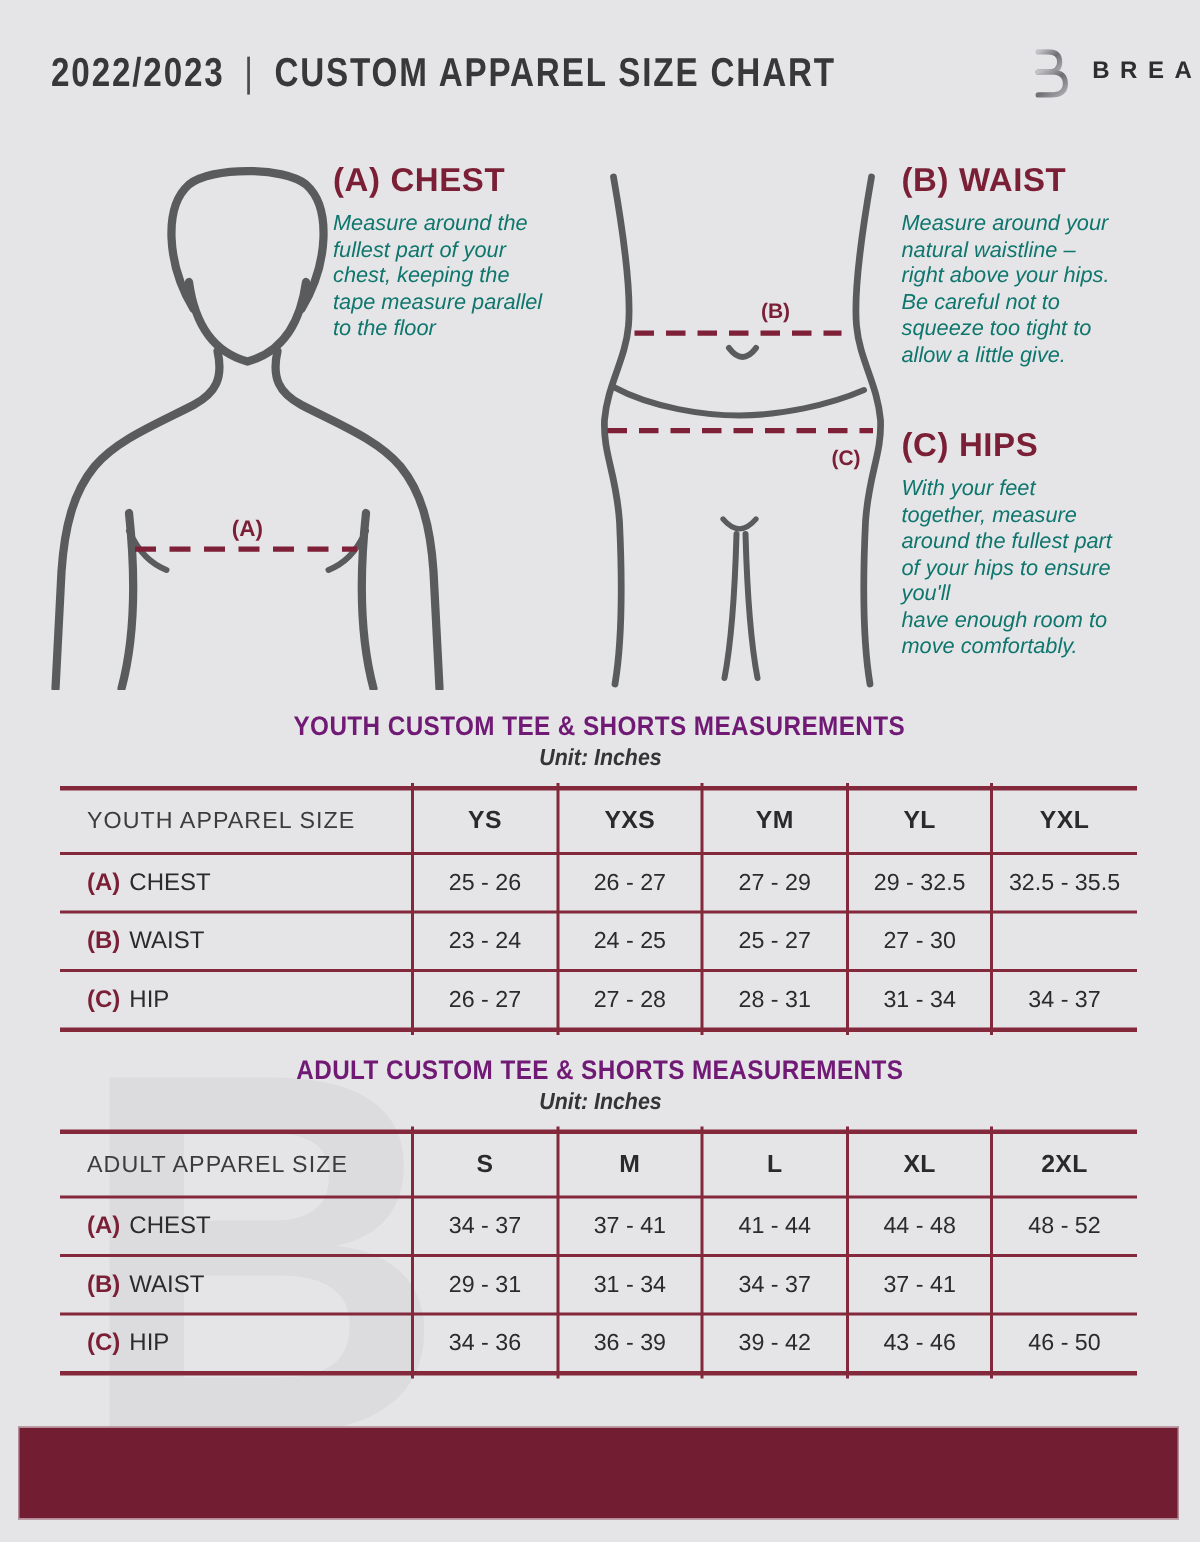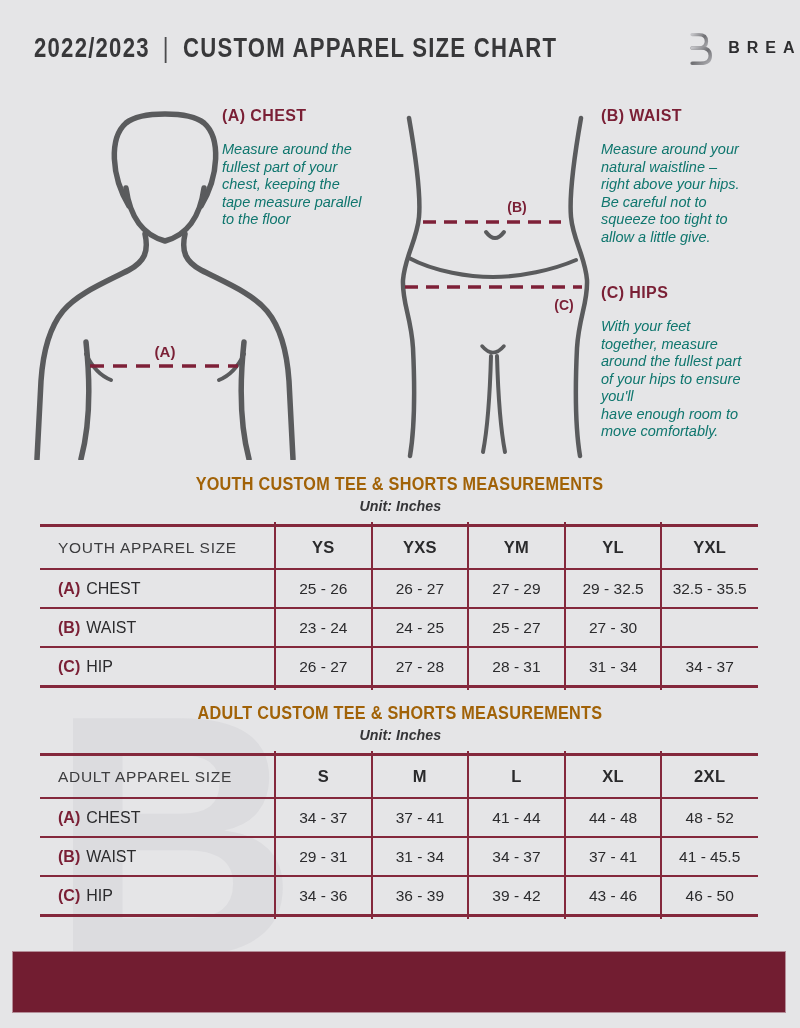--- a/index.html
+++ b/index.html
@@ -11,26 +11,26 @@
           align-items:center;justify-content:space-between;padding:16px 34px;box-sizing:border-box;}
   .title-wrap{display:flex;align-items:center;gap:16px;font-weight:bold;font-size:27px;
               color:#38383a;letter-spacing:1.5px;white-space:nowrap;
               transform:scaleX(.82);transform-origin:left center;}
   .title-sep{font-weight:400;color:#4b4b4d;}
   .brand{display:flex;align-items:center;gap:12px;}
   .brand-name{font-weight:bold;font-size:16px;letter-spacing:7px;color:#2e2e30;}
 
   
   .fig{position:absolute;}
-  .guide-h{position:absolute;font-weight:bold;font-size:16px;color:#7a1f35;letter-spacing:.4px;}
+  .guide-h{position:absolute;font-weight:bold;font-size:22px;color:#7a1f35;letter-spacing:.4px;}
   .guide-t{position:absolute;font-style:italic;font-size:14.5px;line-height:17.5px;
            color:#0f766e;white-space:pre-line;}
 
   
-  .sec-title{position:absolute;width:100%;text-align:center;color:#a16207;}
+  .sec-title{position:absolute;width:100%;text-align:center;color:#701a75;}
   .sec-title .inner{display:inline-block;font-weight:bold;font-size:18px;letter-spacing:.3px;
                     transform:scaleX(.9);transform-origin:center;}
   .sec-sub{position:absolute;width:100%;text-align:center;color:#353537;}
   .sec-sub .inner{display:inline-block;font-weight:bold;font-style:italic;font-size:15.5px;
                   transform:scaleX(.92);transform-origin:center;}
 
   
   .table{position:absolute;left:40px;width:718px;border-top:3px solid #84283c;
          border-bottom:3px solid #84283c;z-index:2;}
   .trow{display:grid;grid-template-columns:235px repeat(5,1fr);border-bottom:2px solid #84283c;}
@@ -234,21 +234,20 @@
     </div>
     <div class="trow data">
       <div class="cell label">
         <span class="rowkey">(B)</span>
         <span>WAIST</span>
       </div>
       <div class="cell">29 - 31</div>
       <div class="cell">31 - 34</div>
       <div class="cell">34 - 37</div>
       <div class="cell">37 - 41</div>
-      <div class="cell">41 - 45.5</div>
     </div>
     <div class="trow data">
       <div class="cell label">
         <span class="rowkey">(C)</span>
         <span>HIP</span>
       </div>
       <div class="cell">34 - 36</div>
       <div class="cell">36 - 39</div>
       <div class="cell">39 - 42</div>
       <div class="cell">43 - 46</div>

